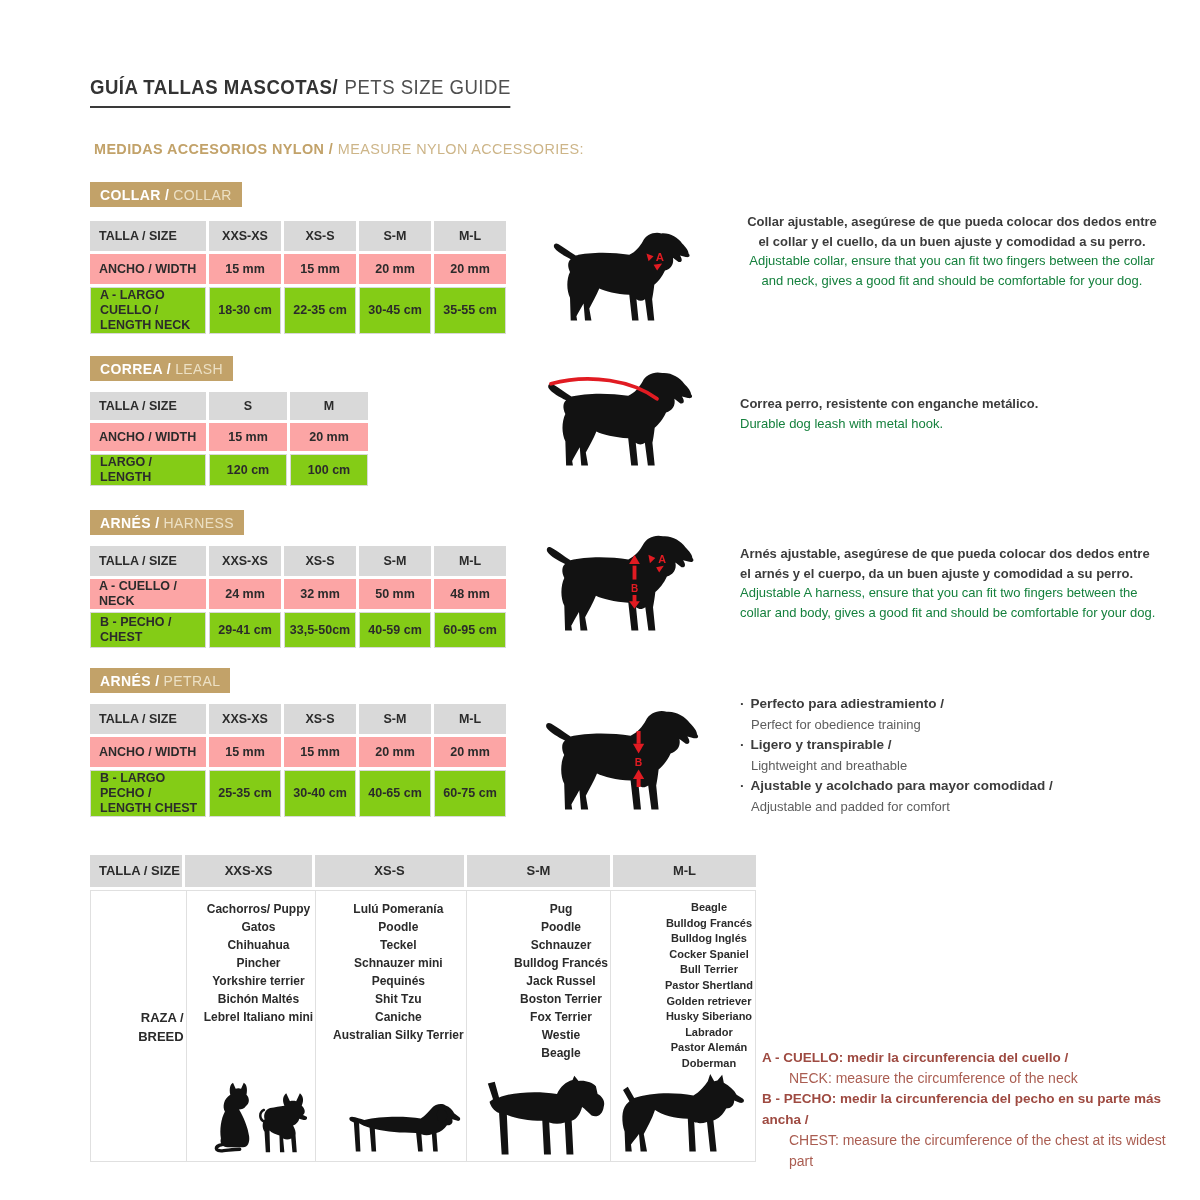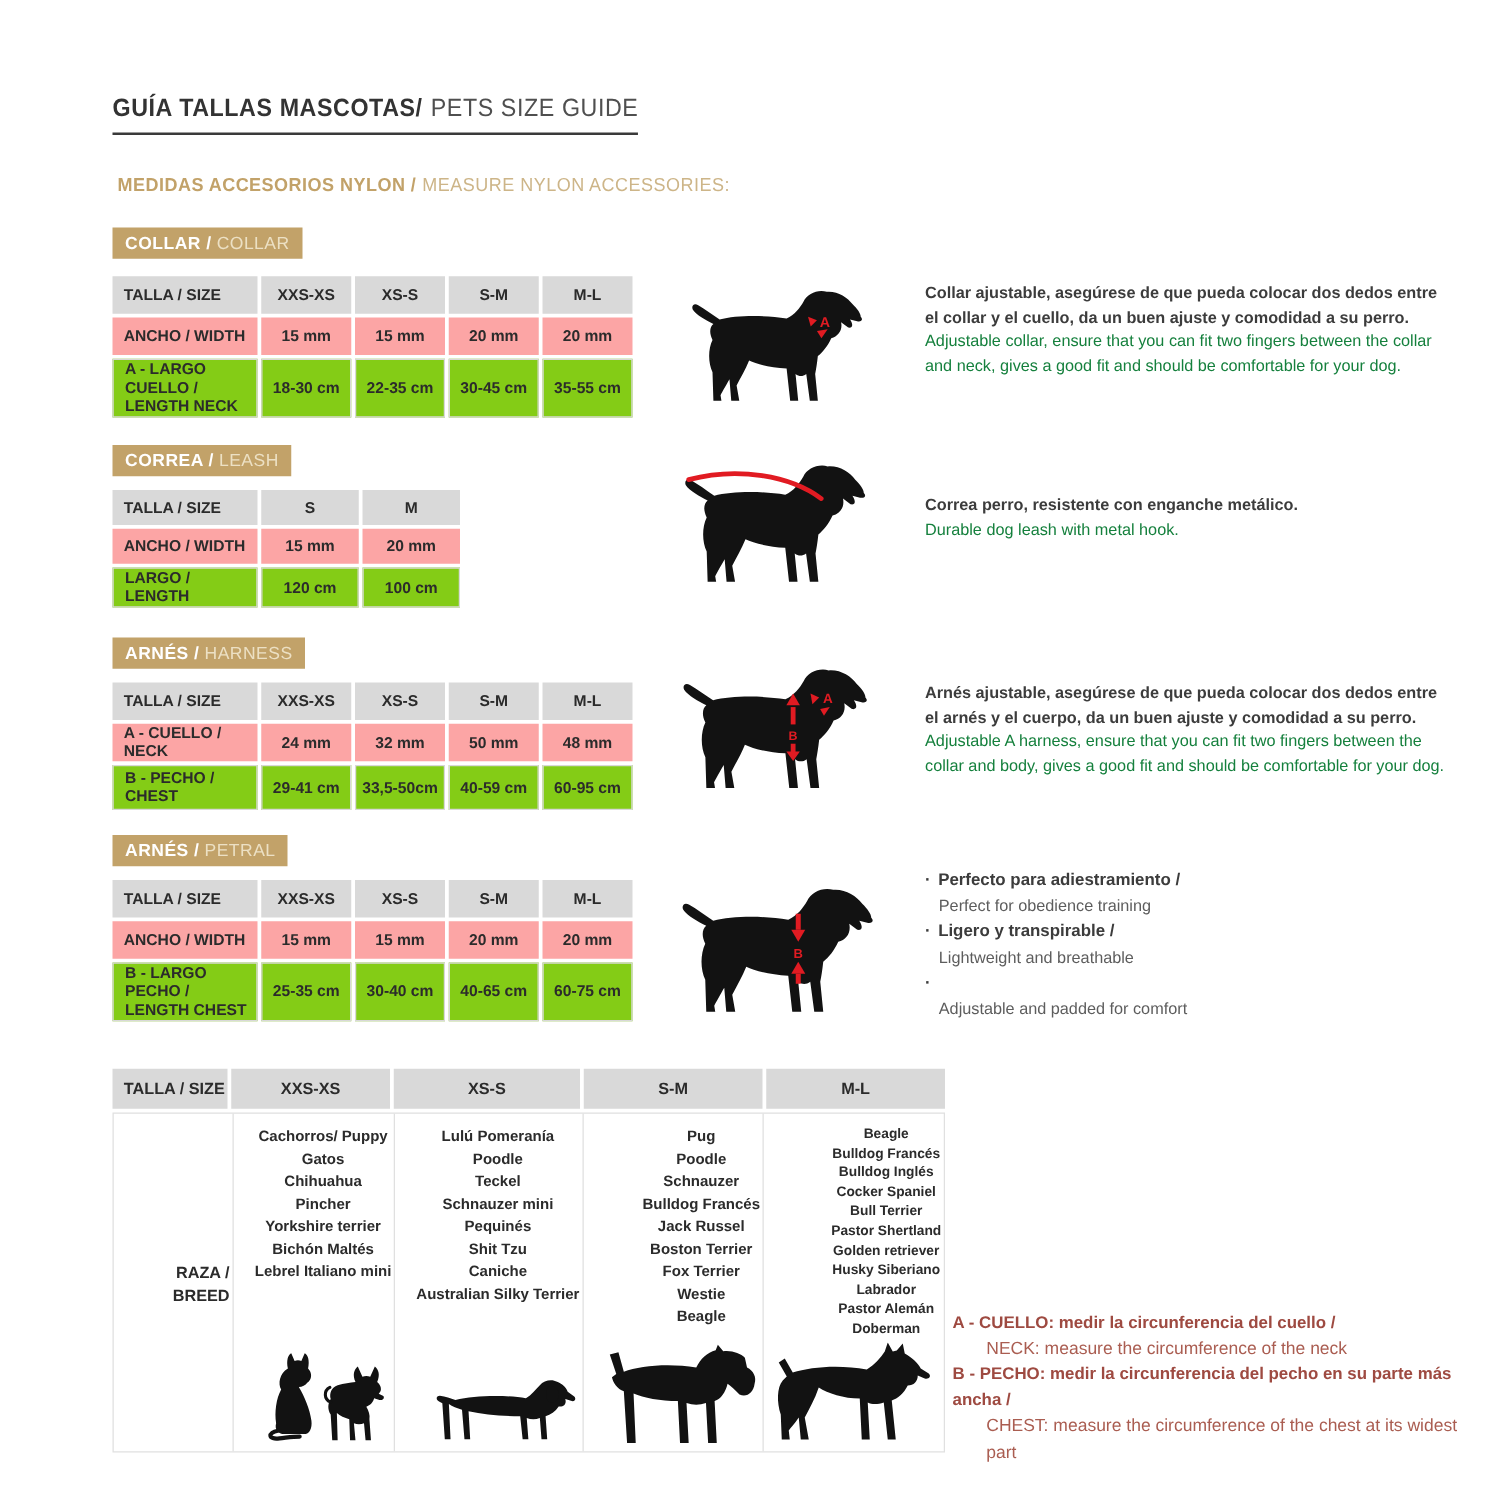--- a/index.html
+++ b/index.html
@@ -114,21 +114,21 @@
         C24,96 24,80 29,70 C25,62 26,55 30,52 Z"></path>
     </defs>
     <use href="#lab" fill="#121212"></use>
     <g fill="#e11b22">
       <polygon points="136,44 146,48 139,55"></polygon>
       <text x="155" y="55" text-anchor="middle" font-size="16" font-weight="bold" font-family="Liberation Sans, sans-serif">A</text>
       <polygon points="146,60 158,58 151,68"></polygon>
     </g>
   </svg>
 
-  <div class="abs desc" style="left:740px;top:224px;">
+  <div class="abs desc" style="left:740px;top:212px;text-align:center;">
     <div class="des">Collar ajustable, asegúrese de que pueda colocar dos dedos entre el collar y el cuello, da un buen ajuste y comodidad a su perro.</div>
     <div class="den">Adjustable collar, ensure that you can fit two fingers between the collar and neck, gives a good fit and should be comfortable for your dog.</div>
   </div>
 
   <div class="abs sec-badge" style="left:90px;top:356px;">
     <span class="b1">CORREA /</span><span class="b2">LEASH</span>
   </div>
 
   <div class="abs" style="left:90px;top:392px;">
     <div class="trow t3 bg1 h28">
@@ -250,20 +250,21 @@
       <span>Perfecto para adiestramiento /</span>
     </div>
     <div class="bullet-en">Perfect for obedience training</div>
     <div class="bullet-es">
       <span class="bdot">·</span>
       <span>Ligero y transpirable /</span>
     </div>
     <div class="bullet-en">Lightweight and breathable</div>
     <div class="bullet-es">
       <span class="bdot">·</span>
+      <span>Ajustable y acolchado para mayor comodidad /</span>
     </div>
     <div class="bullet-en">Adjustable and padded for comfort</div>
   </div>
 
   <div class="abs" style="left:90px;top:855px;">
     <div class="bh">
       <div class="cell bc0">TALLA / SIZE</div>
       <div class="cell bc1">XXS-XS</div>
       <div class="cell bc2">XS-S</div>
       <div class="cell bc3">S-M</div>

